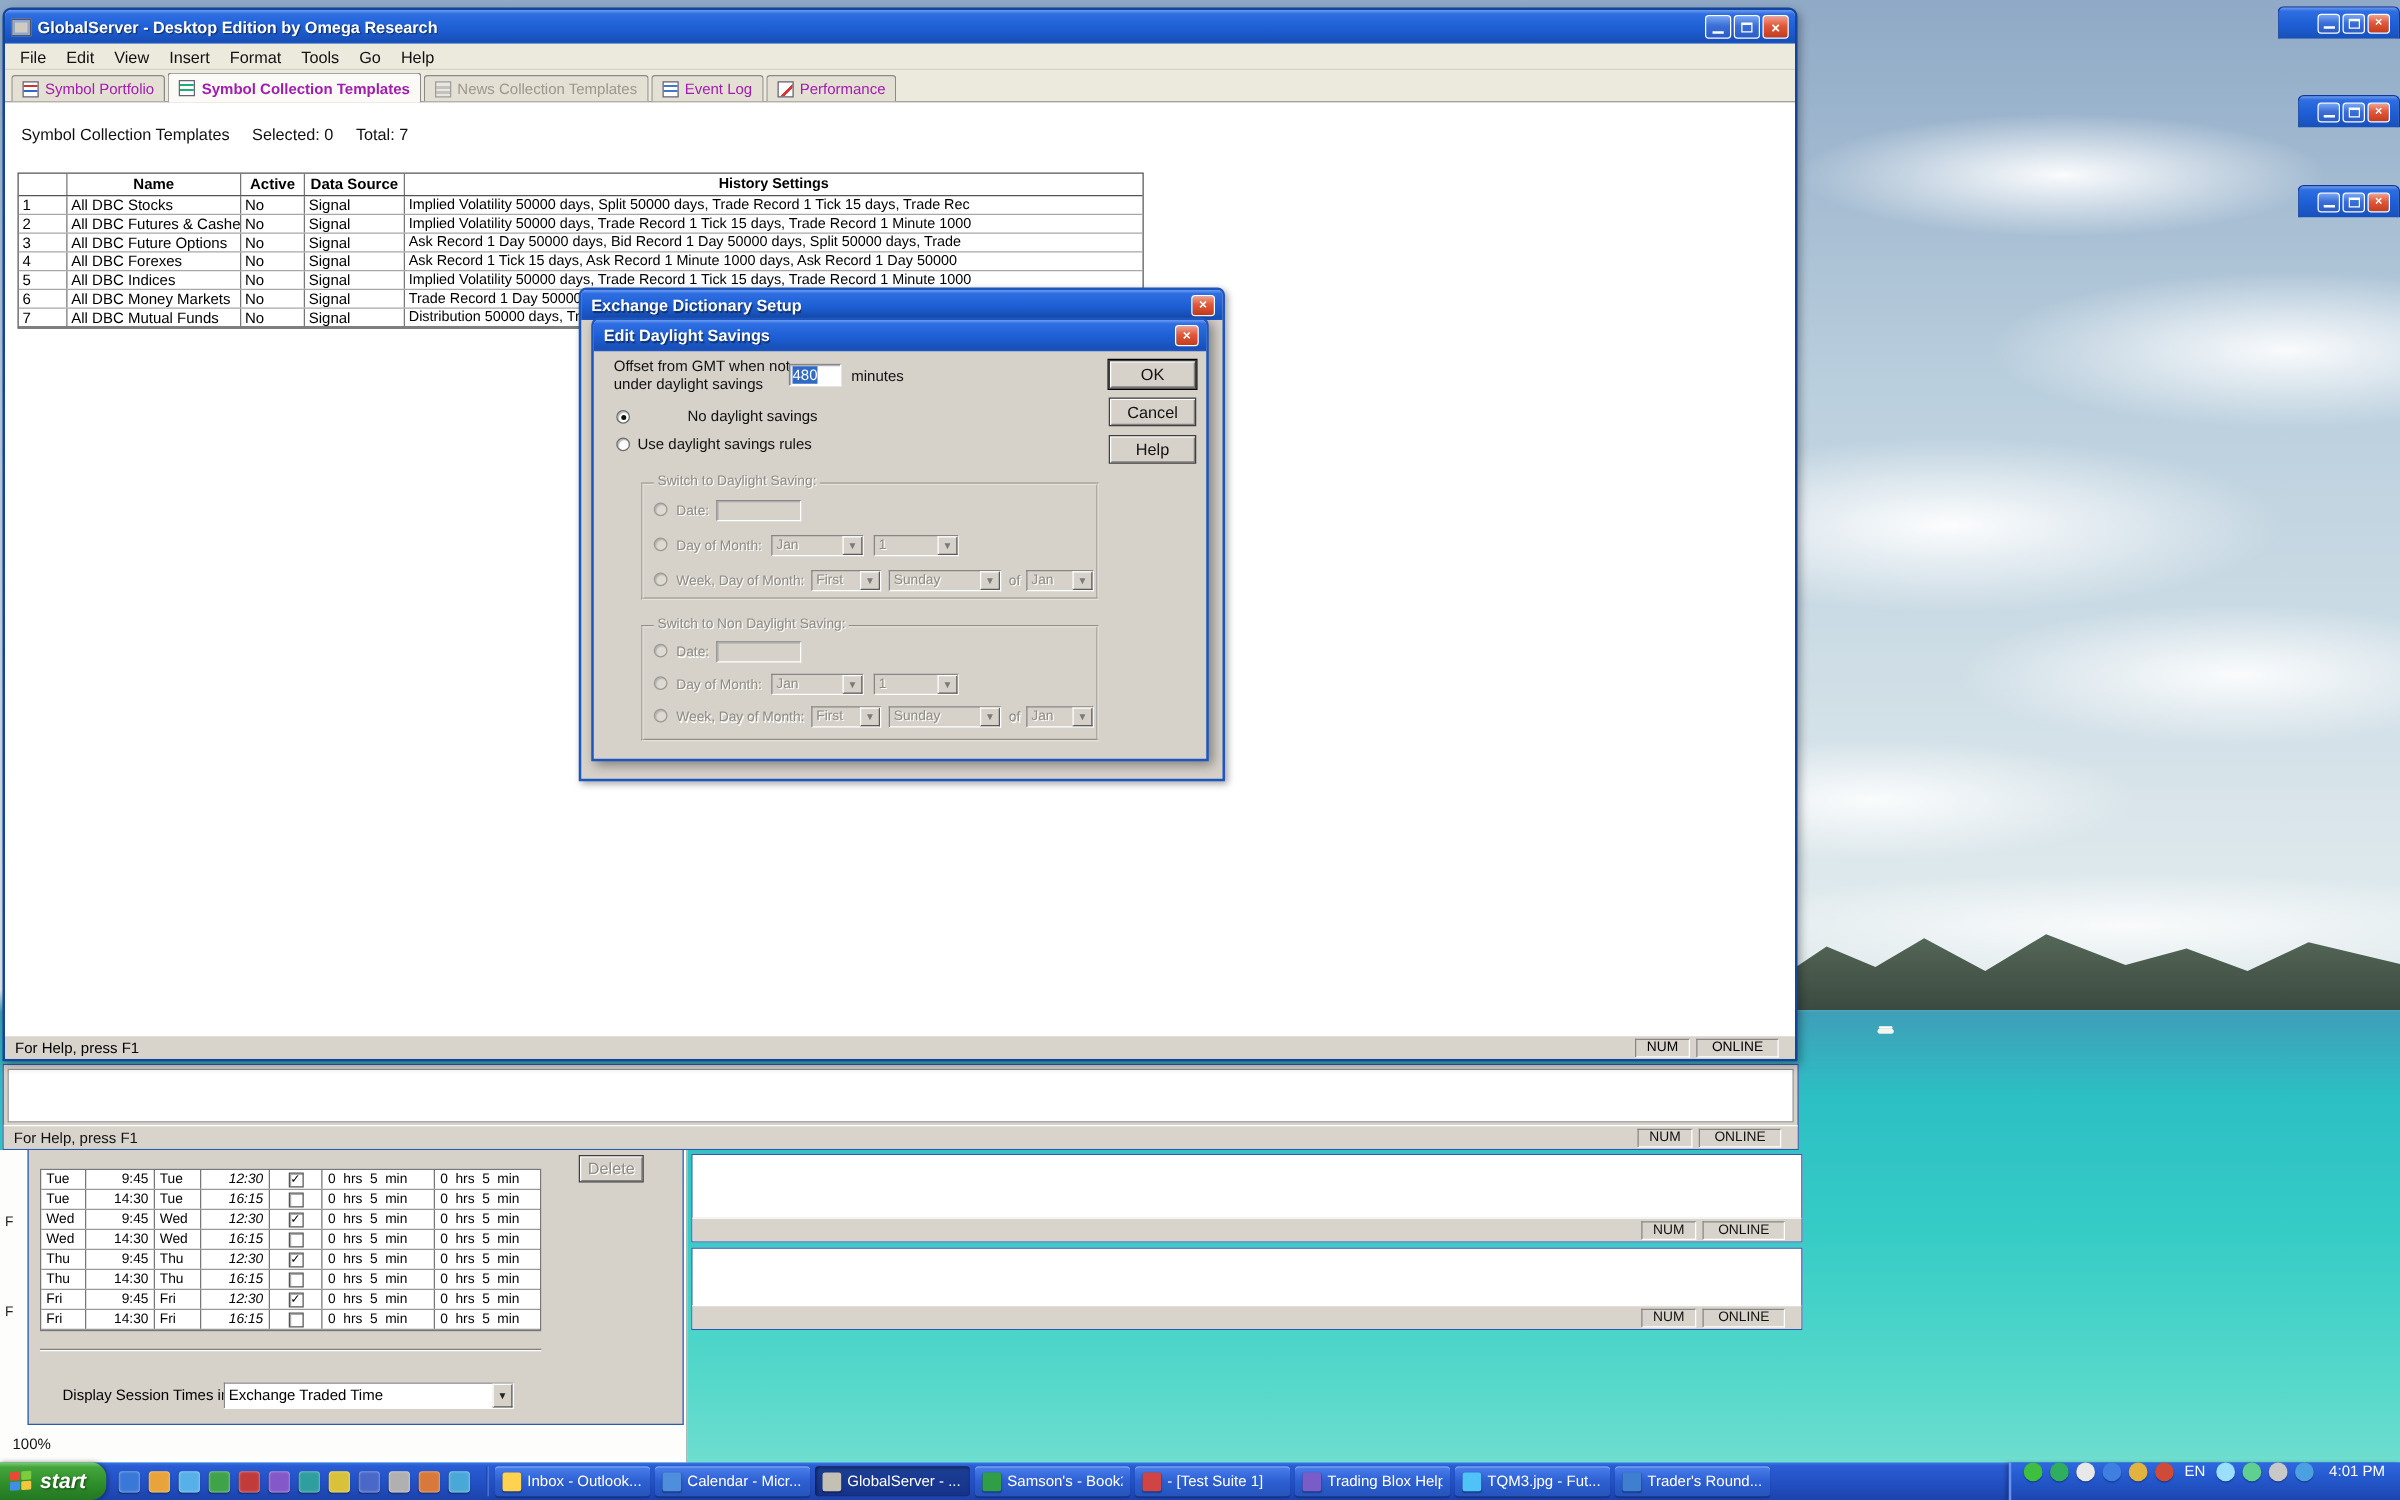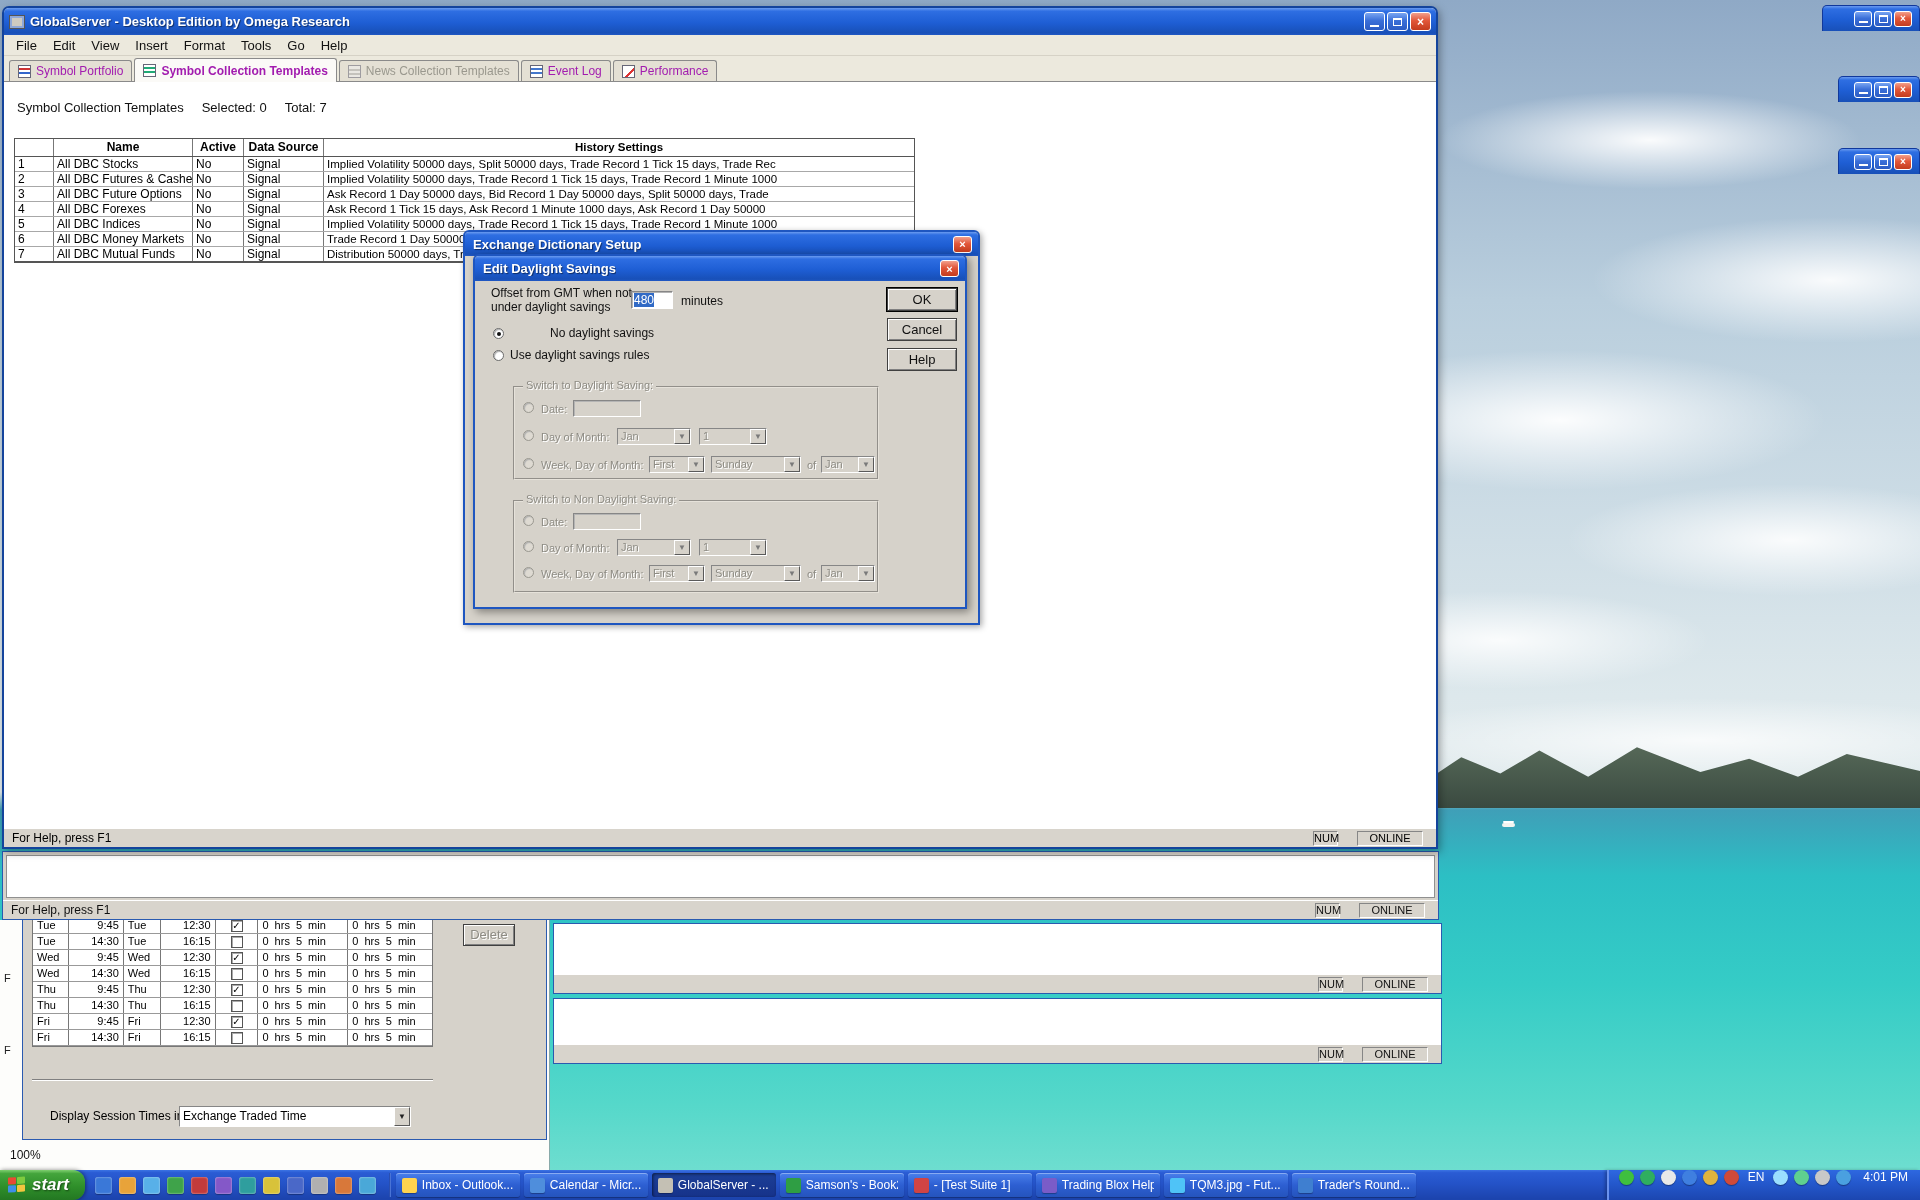--- a/index.html
+++ b/index.html
@@ -32,21 +32,21 @@
     background:linear-gradient(180deg,#79a5f2,#3a6fd8 45%,#2c5cc4); display:flex; align-items:center; justify-content:center; }
   .capbtn.close { background:linear-gradient(180deg,#f2a08c,#e2573a 45%,#c43c1e); }
   .capbtn.sm { width:19px; height:17px; font-size:11px; }
   .glyph-min { width:9px; height:2px; background:#fff; align-self:flex-end; margin:0 auto 3px; }
   .glyph-max { width:9px; height:8px; border:1px solid #fff; border-top:2px solid #fff; }
 
   .statusbar { position:absolute; left:0; right:0; bottom:0; height:19px; background:#d8d4cc; border-top:1px solid #fff;
     display:flex; align-items:center; padding-left:8px; font-size:12px; color:#111; }
   .spanel { position:absolute; top:2px; height:15px; line-height:13px; font-size:11px; text-align:center;
     border:1px solid; border-color:#868686 #fff #fff #868686; background:#d8d4cc; }
-  .sp-num { right:98px; width:25px; }
+  .sp-num { right:84px; width:44px; }
   .sp-online { right:13px; width:66px; }
 
   .btn3d { position:absolute; background:#d6d2ca; border:1px solid #404040; font-size:13px; text-align:center;
     box-shadow:inset 1px 1px 0 #fff, inset -1px -1px 0 #808080; }
   .btn3d.default { box-shadow:inset 1px 1px 0 #fff, inset -1px -1px 0 #808080, 0 0 0 1px #000; }
   .sunkfield { position:absolute; background:#fff; border:1px solid; border-color:#868686 #fff #fff #868686;
     box-shadow:inset 1px 1px 0 #b4b4b4; font-size:12px; }
   .sunkfield.dis { background:#d6d2ca; }
   .dis-t { color:#8e8c84; text-shadow:1px 1px 0 #fff; }
   .radio { width:11px; height:11px; border-radius:50%; background:#fff; border:1px solid #6a6a6a;
@@ -124,24 +124,24 @@
   #strip { position:absolute; left:2px; top:851px; width:1437px; height:69px; z-index:3;
     background:#d6d2ca; border:1px solid #2a5ab0; }
   .strip-inner { position:absolute; left:3px; top:3px; right:3px; bottom:21px; background:#fff; border:1px solid #909090; }
   #winC { position:absolute; left:553px; top:923px; width:889px; height:71px; background:#fff; border:1px solid #2a5ab0; z-index:2; }
   #winD { position:absolute; left:553px; top:998px; width:889px; height:66px; background:#fff; border:1px solid #2a5ab0; z-index:2; }
 
   
   #backdrop { position:absolute; left:0; top:920px; width:550px; height:250px; background:#fdfdfb; border-right:1px solid #8aa; z-index:2; }
   .edgefrag { position:absolute; left:4px; font-size:11px; color:#222; z-index:2; }
   #sesswin { position:absolute; left:22px; top:914px; width:525px; height:226px; background:#d6d2ca; border:1px solid #2a5ab0; z-index:2; }
-  .sgrid { position:absolute; left:9px; top:2px; width:401px; border:1px solid #777; background:#fff; font-size:11px; color:#000; }
+  .sgrid { position:absolute; left:9px; top:20px; width:401px; border:1px solid #777; background:#fff; font-size:11px; color:#000; }
   .sr { display:flex; height:16px; line-height:15px; border-bottom:1px solid #999; }
   .sc { border-right:1px solid #777; padding:0 4px; overflow:hidden; white-space:nowrap; }
-  .sc0 { width:36px; } .sc1 { width:55px; text-align:right; } .sc2 { width:37px; } .sc3 { width:55px; text-align:right; }
+  .sc0 { width:36px; } .sc1 { width:55px; text-align:right; } .sc2 { width:37px; } .sc3 { width:55px; text-align:right;font-style:italic; }
   .sc4 { width:43px; display:flex; align-items:center; justify-content:center; padding:0; }
   .sc5 { width:90px; word-spacing:3px; } .sc6 { width:84px; border-right:none; word-spacing:3px; }
   .cbx { width:12px; height:12px; border:1px solid #555; background:#fff; font-size:10px; line-height:10px; text-align:center;
     box-shadow:inset 1px 1px 0 #aaa; }
   .groove { position:absolute; left:9px; top:164px; width:401px; height:2px; border-top:1px solid #808080; border-bottom:1px solid #fff; }
   .disprow { position:absolute; left:27px; top:194px; display:flex; align-items:center; font-size:12px; }
   #sesscombo { left:156px; top:191px; width:232px; height:21px; }
   #sesscombo .cv { line-height:19px; }
   #zoomlbl { position:absolute; left:10px; top:1148px; font-size:12px; color:#111; z-index:2; }
 

